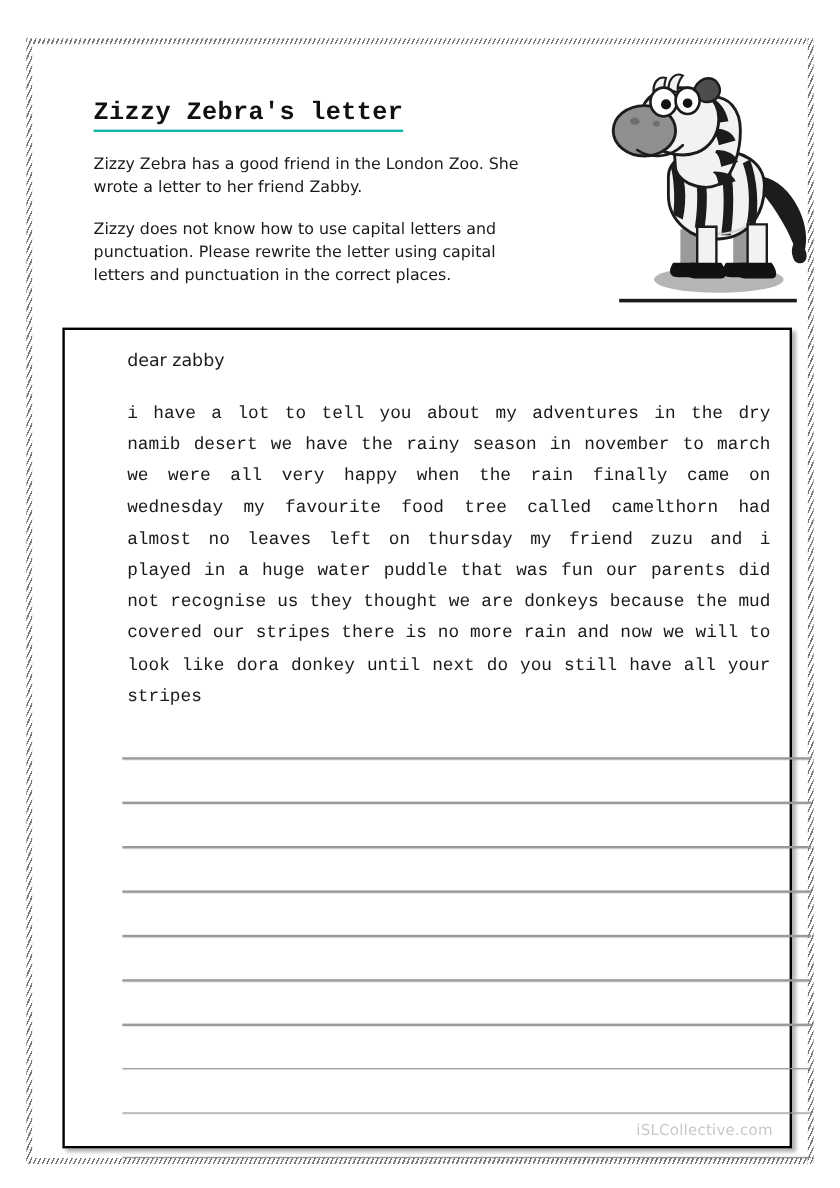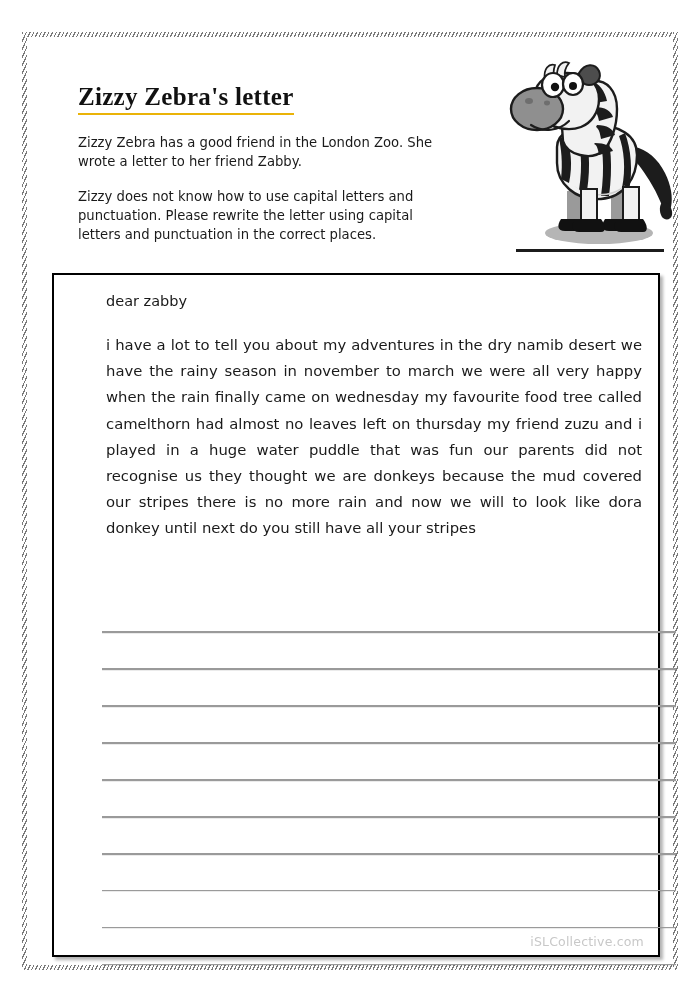--- a/index.html
+++ b/index.html
@@ -54,27 +54,27 @@
   }
 
   
   .header {
     position: absolute;
     left: 51px;
     top: 46px;
     width: 380px;
   }
   .title {
-    font-family: Liberation Serif, serif;
-    font-size: 25px;
+    font-family: Liberation Mono, monospace;
+    font-size: 21px;
     font-weight: bold;
     color: #111111;
     letter-spacing: 0.3px;
     display: inline-block;
-    border-bottom: 2px solid #eab308;
+    border-bottom: 2px solid #14b8a6;
     padding-bottom: 2px;
     margin: 0;
     white-space: nowrap;
   }
   .intro-p {
     font-size: 13.2px;
     line-height: 19px;
     color: #1a1a1a;
     margin: 0;
     width: 363px;
@@ -126,20 +126,21 @@
     margin: 0;
   }
   .salutation { margin-top: 2px; }
   .body-text {
     font-size: 14.8px;
     color: #1a1a1a;
     line-height: 26.2px;
     margin: 20px 0 0 0;
     text-align: justify;
     text-justify: inter-word;
+    font-family: Liberation Mono, monospace;
   }
   .closing { margin-top: 20px; }
 
   
   .rules {
     position: absolute;
     left: 12px;
     top: 356px;
     width: 574px;
   }

